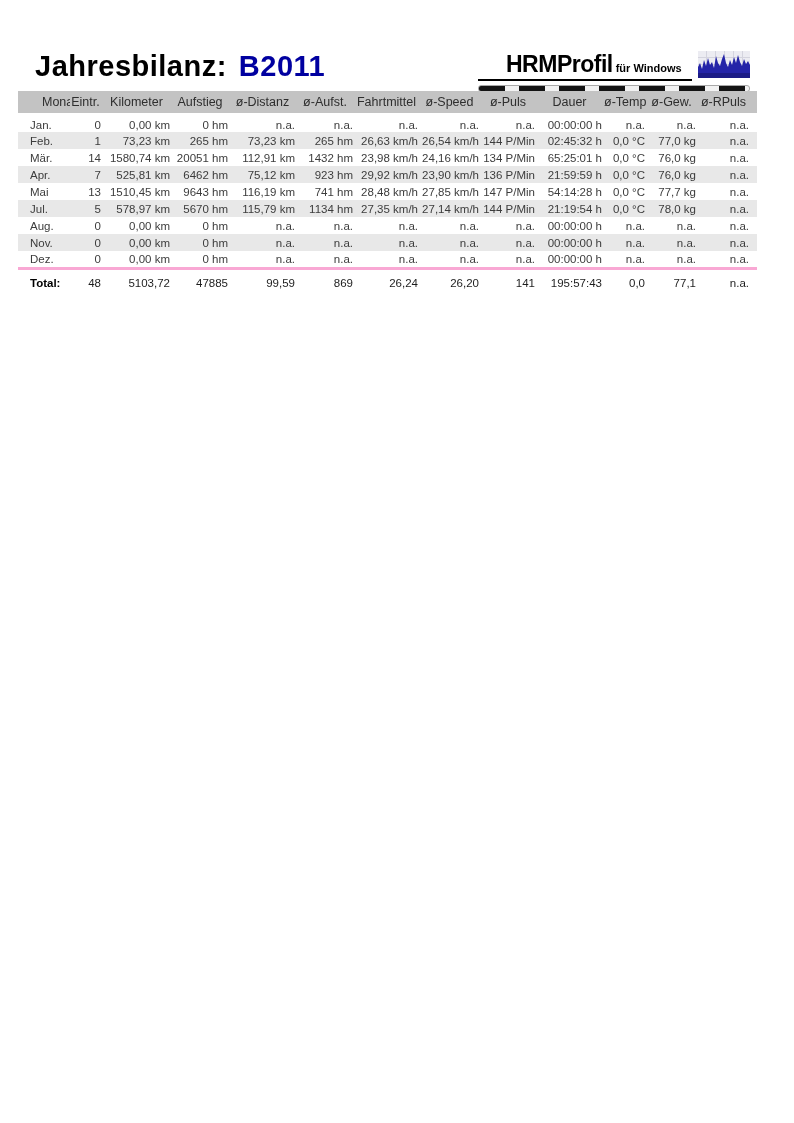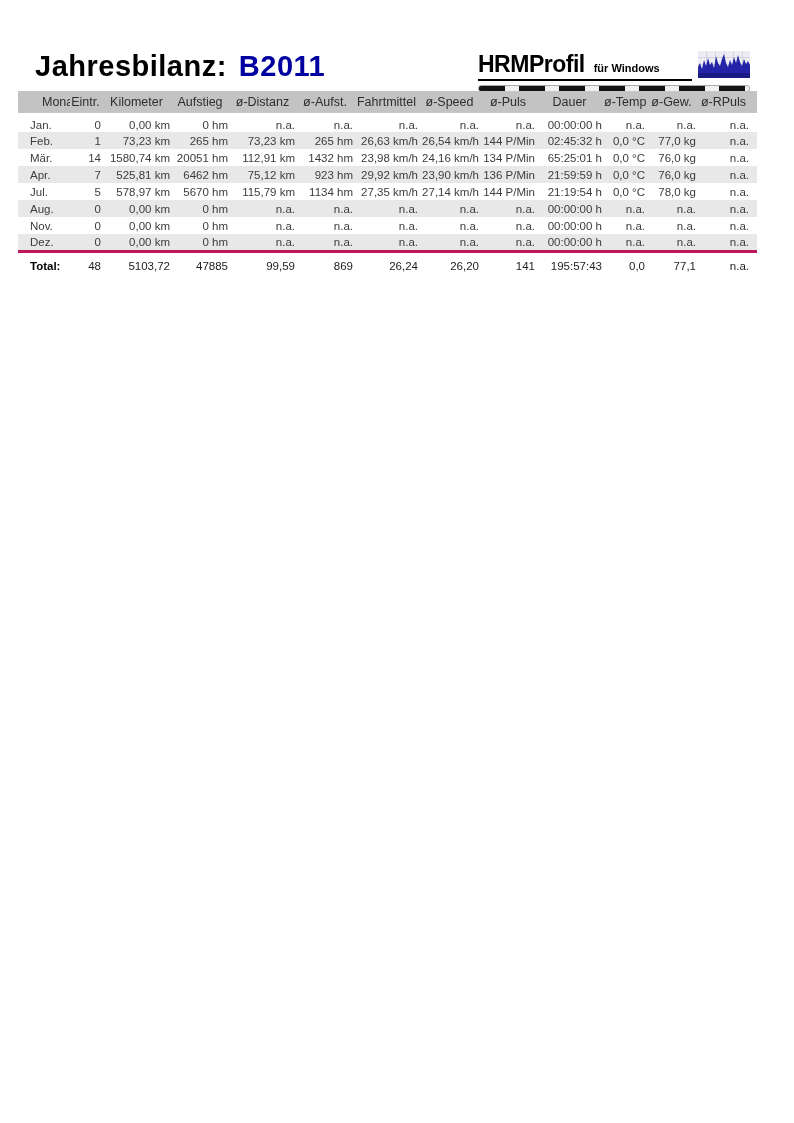--- a/index.html
+++ b/index.html
@@ -26,22 +26,22 @@
 
   
   .logo { position: absolute; left: 478px; top: 51px; width: 272px; }
   .logo-text {
     display: inline-flex;
     align-items: baseline;
     border-bottom: 2px solid #000;
     padding-bottom: 1px;
     width: 214px;
   }
-  .logo-brand { font-size: 23px; font-weight: bold; color: #000; letter-spacing: -0.5px; white-space: nowrap; }
-  .logo-suffix { font-size: 11px; font-weight: bold; color: #000; margin-left: 9px; white-space: nowrap; }
+  .logo-brand { font-size: 23px; font-weight: bold; color: #000; letter-spacing: -0.5px; white-space: nowrap; margin-left: 28px; }
+  .logo-suffix { font-size: 11px; font-weight: bold; color: #000; margin-left: 3px; white-space: nowrap; }
   .logo-graph { position: absolute; right: 0; top: 0; }
   .logo-dashes {
     margin-top: 4px;
     width: 272px;
     height: 7px;
     border: 1px solid #a8a8a8;
     border-radius: 3px;
     background: repeating-linear-gradient(90deg, #141414 0 26px, #f2f2f2 26px 40px);
   }
 
@@ -75,21 +75,21 @@
     text-align: right;
     padding: 0 2px 0 0;
     white-space: nowrap;
     overflow: hidden;
     color: var(--body-text, #3c3c3c);
   }
   table.report tbody td.first { text-align: left; padding-left: 12px; }
   table.report tbody tr:nth-child(even) td { background: var(--alt-row-bg, #e8e8e8); }
 
   table.report tfoot td {
-    border-top: 3px solid #be185d;
+    border-top: 3px solid #f9a8d4;
     padding: 7px 2px 4px 0;
     font-size: 11.5px;
     text-align: right;
     color: #1d1d1d;
     white-space: nowrap;
   }
   table.report tfoot td.first {
     text-align: left;
     padding-left: 12px;
     font-weight: bold;
@@ -212,20 +212,35 @@
         <td>923 hm</td>
         <td>29,92 km/h</td>
         <td>23,90 km/h</td>
         <td>136 P/Min</td>
         <td>21:59:59 h</td>
         <td>0,0 °C</td>
         <td>76,0 kg</td>
         <td>n.a.</td>
       </tr>
       <tr>
+        <td class="first">Mai</td>
+        <td>13</td>
+        <td>1510,45 km</td>
+        <td>9643 hm</td>
+        <td>116,19 km</td>
+        <td>741 hm</td>
+        <td>28,48 km/h</td>
+        <td>27,85 km/h</td>
+        <td>147 P/Min</td>
+        <td>54:14:28 h</td>
+        <td>0,0 °C</td>
+        <td>77,7 kg</td>
+        <td>n.a.</td>
+      </tr>
+      <tr>
         <td class="first">Jul.</td>
         <td>5</td>
         <td>578,97 km</td>
         <td>5670 hm</td>
         <td>115,79 km</td>
         <td>1134 hm</td>
         <td>27,35 km/h</td>
         <td>27,14 km/h</td>
         <td>144 P/Min</td>
         <td>21:19:54 h</td>

